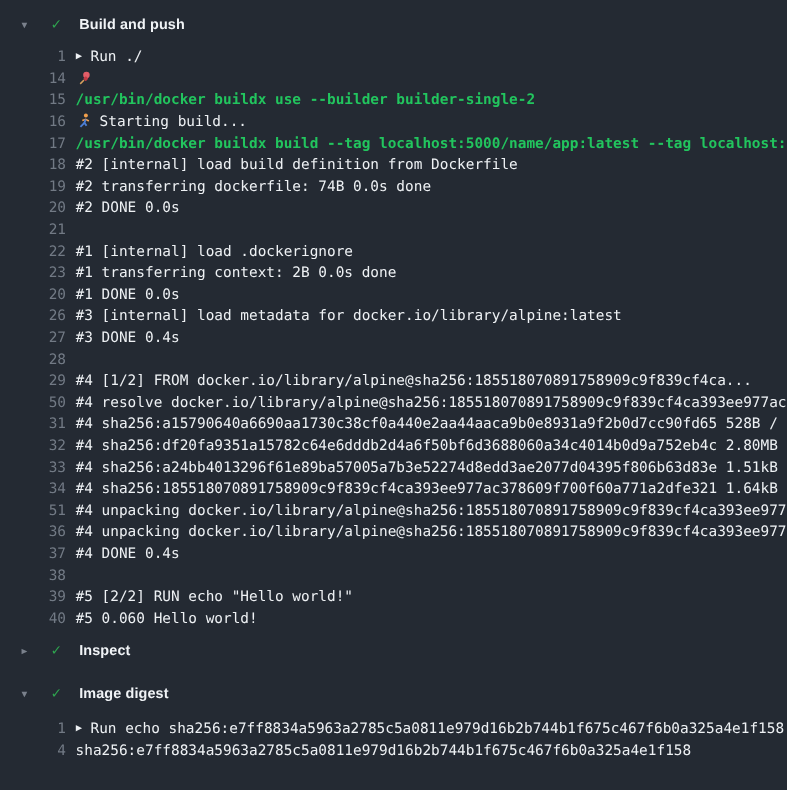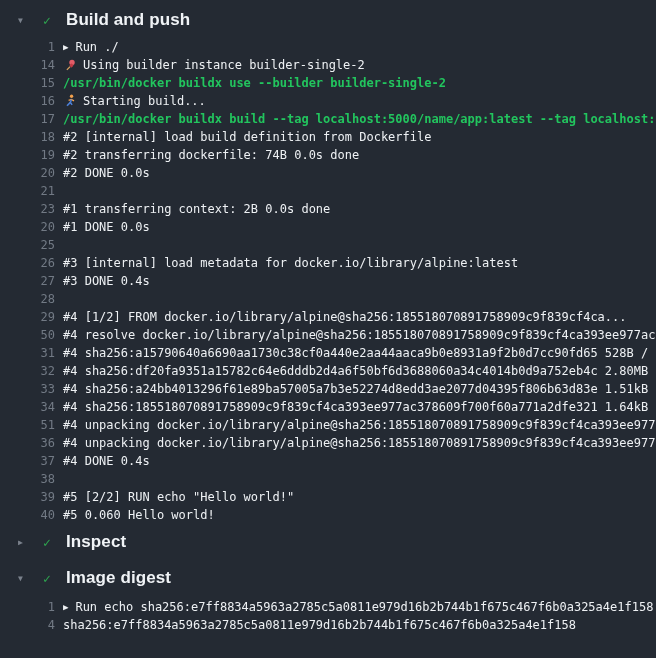--- a/index.html
+++ b/index.html
@@ -40,21 +40,21 @@
     width: 23px;
     color: #2ea44f;
     font-size: 13px;
     font-weight: bold;
     flex: none;
   }
   .section-title {
     color: #f0f3f6;
     font-family: "Liberation Sans", "DejaVu Sans", sans-serif;
     font-weight: 700;
-    font-size: 17px;
+    font-size: 12px;
     letter-spacing: 0.1px;
   }
   .log-lines {
     margin: 8px 0 8px 0;
   }
   .section-collapsed {
     margin-bottom: 16px;
   }
   .section-expanded-last .log-lines {
     margin-top: 10px;
@@ -110,36 +110,36 @@
         <span class="toggle">▼</span>
         <span class="check">✓</span>
         <span class="section-title">Build and push</span>
       </div>
       <div class="log-lines">
         <div class="log-line"><span class="line-num">1</span><span class="line-text"><span class="play-glyph">▶</span><span>Run ./</span></span></div>
         <div class="log-line"><span class="line-num">14</span><span class="line-text"><span class="emoji-icon"><svg width="14" height="14" viewBox="0 0 16 16">
                 <circle cx="10.3" cy="5.2" r="3.1" fill="#e25d68"></circle>
                 <rect x="8.0" y="6.8" width="3.4" height="3.6" rx="0.8" fill="#c23a44" transform="rotate(45 9.7 8.6)"></rect>
                 <line x1="4.4" y1="13.6" x2="8.0" y2="10.0" stroke="#d8a15e" stroke-width="1.4"></line>
-              </svg></span><span>Using builder instance builder-single-2</span></span></div>
+              </svg></span></span></div>
         <div class="log-line"><span class="line-num">15</span><span class="line-text blue"><span>/usr/bin/docker buildx use --builder builder-single-2</span></span></div>
         <div class="log-line"><span class="line-num">16</span><span class="line-text"><span class="emoji-icon"><svg width="14" height="14" viewBox="0 0 16 16">
                 <circle cx="9.8" cy="2.6" r="1.9" fill="#f2a04c"></circle>
                 <path d="M12.6 7.8 L9.6 6.2 L6.4 7.4" stroke="#f2a04c" stroke-width="1.5" fill="none"></path>
                 <path d="M9.6 6.2 L8.4 9.6 L10.4 12.4" stroke="#4d7fd6" stroke-width="1.8" fill="none"></path>
                 <path d="M8.4 9.6 L4.6 13.4" stroke="#4d7fd6" stroke-width="1.8" fill="none"></path>
               </svg></span><span>Starting build...</span></span></div>
         <div class="log-line"><span class="line-num">17</span><span class="line-text blue"><span>/usr/bin/docker buildx build --tag localhost:5000/name/app:latest --tag localhost:500</span></span></div>
         <div class="log-line"><span class="line-num">18</span><span class="line-text"><span>#2 [internal] load build definition from Dockerfile</span></span></div>
         <div class="log-line"><span class="line-num">19</span><span class="line-text"><span>#2 transferring dockerfile: 74B 0.0s done</span></span></div>
         <div class="log-line"><span class="line-num">20</span><span class="line-text"><span>#2 DONE 0.0s</span></span></div>
         <div class="log-line"><span class="line-num">21</span><span class="line-text"><span></span></span></div>
+        <div class="log-line"><span class="line-num">22</span><span class="line-text"><span>#1 [internal] load .dockerignore</span></span></div>
         <div class="log-line"><span class="line-num">23</span><span class="line-text"><span>#1 transferring context: 2B 0.0s done</span></span></div>
         <div class="log-line"><span class="line-num">20</span><span class="line-text"><span>#1 DONE 0.0s</span></span></div>
-        <div class="log-line"><span class="line-num">25</span><span class="line-text"><span></span></span></div>
         <div class="log-line"><span class="line-num">26</span><span class="line-text"><span>#3 [internal] load metadata for docker.io/library/alpine:latest</span></span></div>
         <div class="log-line"><span class="line-num">27</span><span class="line-text"><span>#3 DONE 0.4s</span></span></div>
         <div class="log-line"><span class="line-num">28</span><span class="line-text"><span></span></span></div>
         <div class="log-line"><span class="line-num">29</span><span class="line-text"><span>#4 [1/2] FROM docker.io/library/alpine@sha256:185518070891758909c9f839cf4ca...</span></span></div>
         <div class="log-line"><span class="line-num">50</span><span class="line-text"><span>#4 resolve docker.io/library/alpine@sha256:185518070891758909c9f839cf4ca393ee977ac37</span></span></div>
         <div class="log-line"><span class="line-num">31</span><span class="line-text"><span>#4 sha256:a15790640a6690aa1730c38cf0a440e2aa44aaca9b0e8931a9f2b0d7cc90fd65 528B / 52</span></span></div>
         <div class="log-line"><span class="line-num">32</span><span class="line-text"><span>#4 sha256:df20fa9351a15782c64e6dddb2d4a6f50bf6d3688060a34c4014b0d9a752eb4c 2.80MB / 2</span></span></div>
         <div class="log-line"><span class="line-num">33</span><span class="line-text"><span>#4 sha256:a24bb4013296f61e89ba57005a7b3e52274d8edd3ae2077d04395f806b63d83e 1.51kB / 1</span></span></div>
         <div class="log-line"><span class="line-num">34</span><span class="line-text"><span>#4 sha256:185518070891758909c9f839cf4ca393ee977ac378609f700f60a771a2dfe321 1.64kB / 1</span></span></div>
         <div class="log-line"><span class="line-num">51</span><span class="line-text"><span>#4 unpacking docker.io/library/alpine@sha256:185518070891758909c9f839cf4ca393ee977ac</span></span></div>

